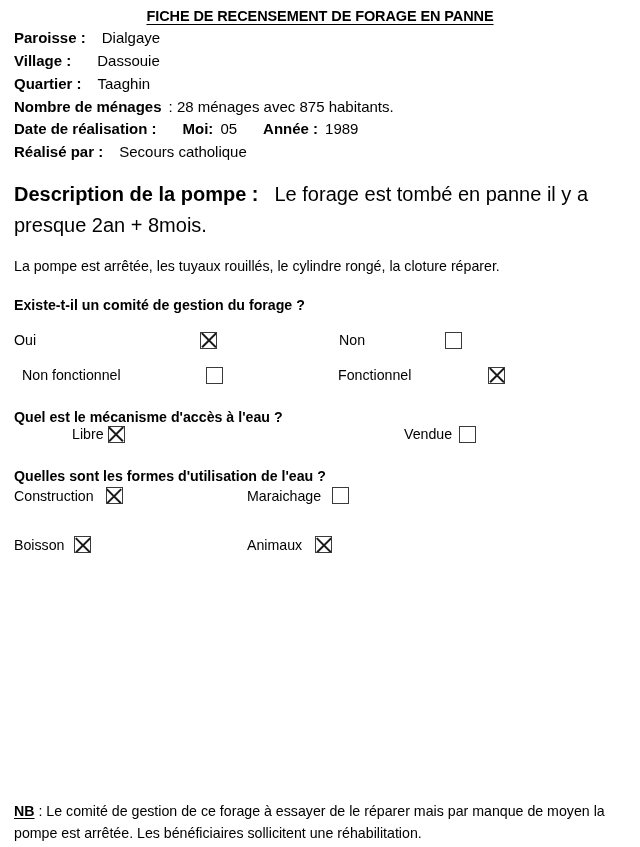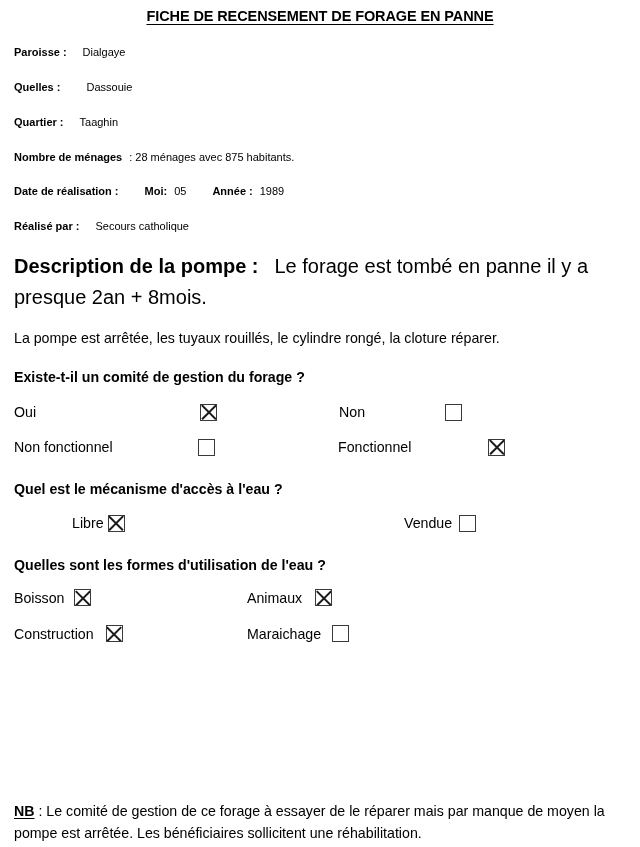--- a/index.html
+++ b/index.html
@@ -26,23 +26,23 @@
     font-weight: bold;
     font-size: 14.5px;
     letter-spacing: -0.1px;
     text-decoration: underline;
     text-underline-offset: 2.5px;
     margin: 8px 0 0 0;
     padding: 0;
     line-height: 1.2;
   }
   .field-row {
-    font-size: 11px;
+    font-size: 15px;
     line-height: 1.25;
-    margin-top: 21px;
+    margin-top: 4px;
   }
   .lbl { font-weight: bold; }
   .val { font-weight: normal; }
   .sp1 { display: inline-block; width: 7px; }
   .sp2 { display: inline-block; width: 16px; }
   .sp3 { display: inline-block; width: 26px; }
 
   .para {
     font-size: 20px;
     line-height: 1.55;
@@ -123,21 +123,21 @@
 
 <div class="page">
 
   <h1 class="doc-title">FICHE DE RECENSEMENT DE FORAGE EN PANNE</h1>
 
   <div class="field-row">
     <span class="lbl">Paroisse :</span><span class="sp2"></span><span class="val">Dialgaye</span>
   </div>
 
   <div class="field-row">
-    <span class="lbl">Quelles :</span><span class="sp3"></span><span class="val">Dassouie</span>
+    <span class="lbl">Village :</span><span class="sp3"></span><span class="val">Dassouie</span>
   </div>
 
   <div class="field-row">
     <span class="lbl">Quartier :</span><span class="sp2"></span><span class="val">Taaghin</span>
   </div>
 
   <div class="field-row">
     <span class="lbl">Nombre de ménages</span><span class="sp1"></span><span class="val">: 28 ménages avec 875 habitants.</span>
   </div>
 
@@ -165,74 +165,74 @@
       <span class="cb checked"></span>
     </div>
     <div class="opt" style="left:325px;">
       <span class="otext">Non</span>
       <span style="display:inline-block;width:80px;"></span>
       <span class="cb"></span>
     </div>
   </div>
 
   <div class="opt-row" style="margin-top:1px;">
-    <div class="opt" style="left:0px;">
+    <div class="opt" style="left:8px;">
       <span class="otext">Non fonctionnel</span>
       <span style="display:inline-block;width:85px;"></span>
       <span class="cb"></span>
     </div>
     <div class="opt" style="left:324px;">
       <span class="otext">Fonctionnel</span>
       <span style="display:inline-block;width:77px;"></span>
       <span class="cb checked"></span>
     </div>
   </div>
 
   <div class="section-q" style="margin-top:7px;">Quel est le mécanisme d'accès à l'eau ?</div>
 
-  <div class="opt-row" style="margin-top:17px;">
+  <div class="opt-row" style="">
     <div class="opt" style="left:58px;">
       <span class="otext">Libre</span>
       <span style="display:inline-block;width:4px;"></span>
       <span class="cb checked"></span>
     </div>
     <div class="opt" style="left:390px;">
       <span class="otext">Vendue</span>
       <span style="display:inline-block;width:7px;"></span>
       <span class="cb"></span>
     </div>
   </div>
 
 
 
   <div class="section-q" style="margin-top:7px;">Quelles sont les formes d'utilisation de l'eau ?</div>
+
+  <div class="opt-row" style="margin-top:2px;">
+    <div class="opt" style="left:0px;">
+      <span class="otext">Construction</span>
+      <span style="display:inline-block;width:12px;"></span>
+      <span class="cb checked"></span>
+    </div>
+    <div class="opt" style="left:233px;">
+      <span class="otext">Maraichage</span>
+      <span style="display:inline-block;width:11px;"></span>
+      <span class="cb"></span>
+    </div>
+  </div>
 
   <div class="opt-row" style="margin-top:15px;">
     <div class="opt" style="left:0px;">
       <span class="otext">Boisson</span>
       <span style="display:inline-block;width:10px;"></span>
       <span class="cb checked"></span>
     </div>
     <div class="opt" style="left:233px;">
       <span class="otext">Animaux</span>
       <span style="display:inline-block;width:13px;"></span>
       <span class="cb checked"></span>
     </div>
   </div>
 
-  <div class="opt-row" style="margin-top:2px;">
-    <div class="opt" style="left:0px;">
-      <span class="otext">Construction</span>
-      <span style="display:inline-block;width:12px;"></span>
-      <span class="cb checked"></span>
-    </div>
-    <div class="opt" style="left:233px;">
-      <span class="otext">Maraichage</span>
-      <span style="display:inline-block;width:11px;"></span>
-      <span class="cb"></span>
-    </div>
-  </div>
-
   <div class="nb-block">
     <span class="nb-tag">NB</span><span> : Le comité de gestion de ce forage à essayer de le réparer mais par manque de moyen la pompe est arrêtée. Les bénéficiaires sollicitent une réhabilitation.</span>
   </div>
 
 </div>
 
 </body></html>

